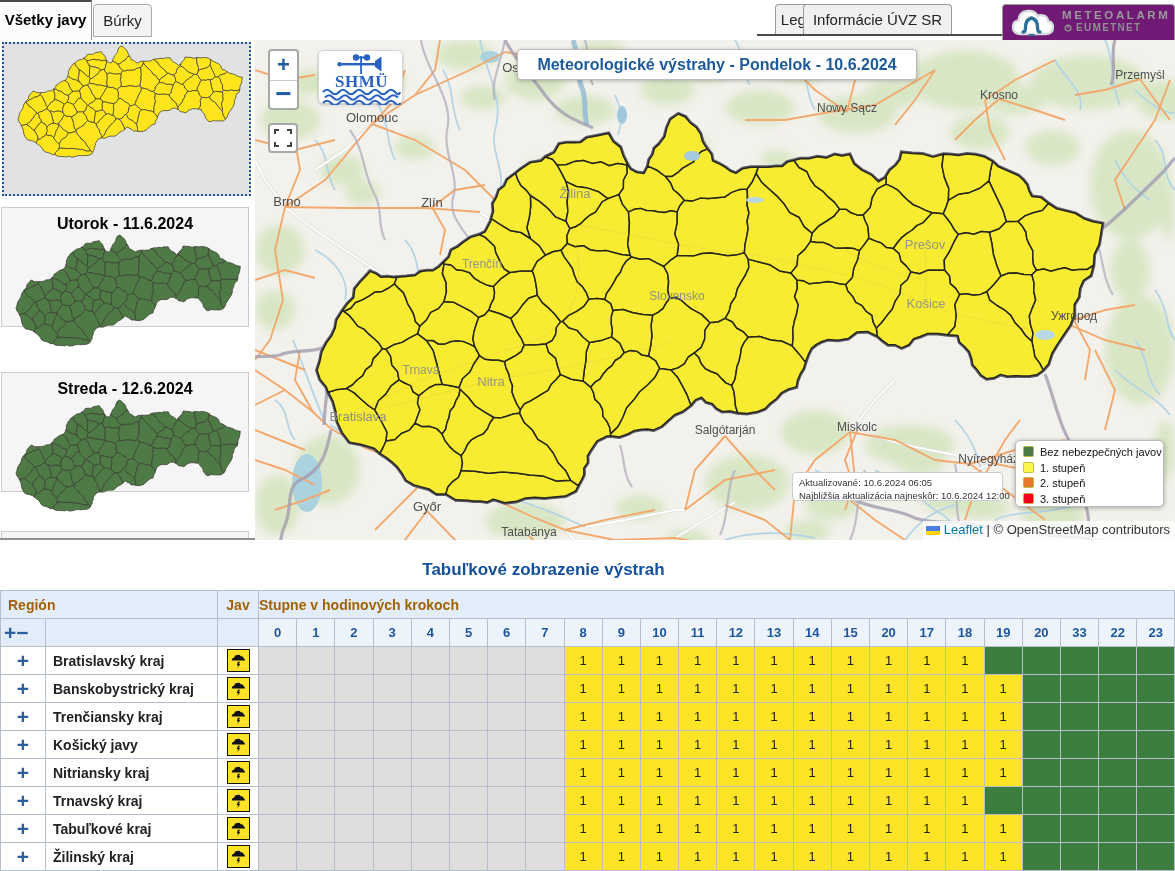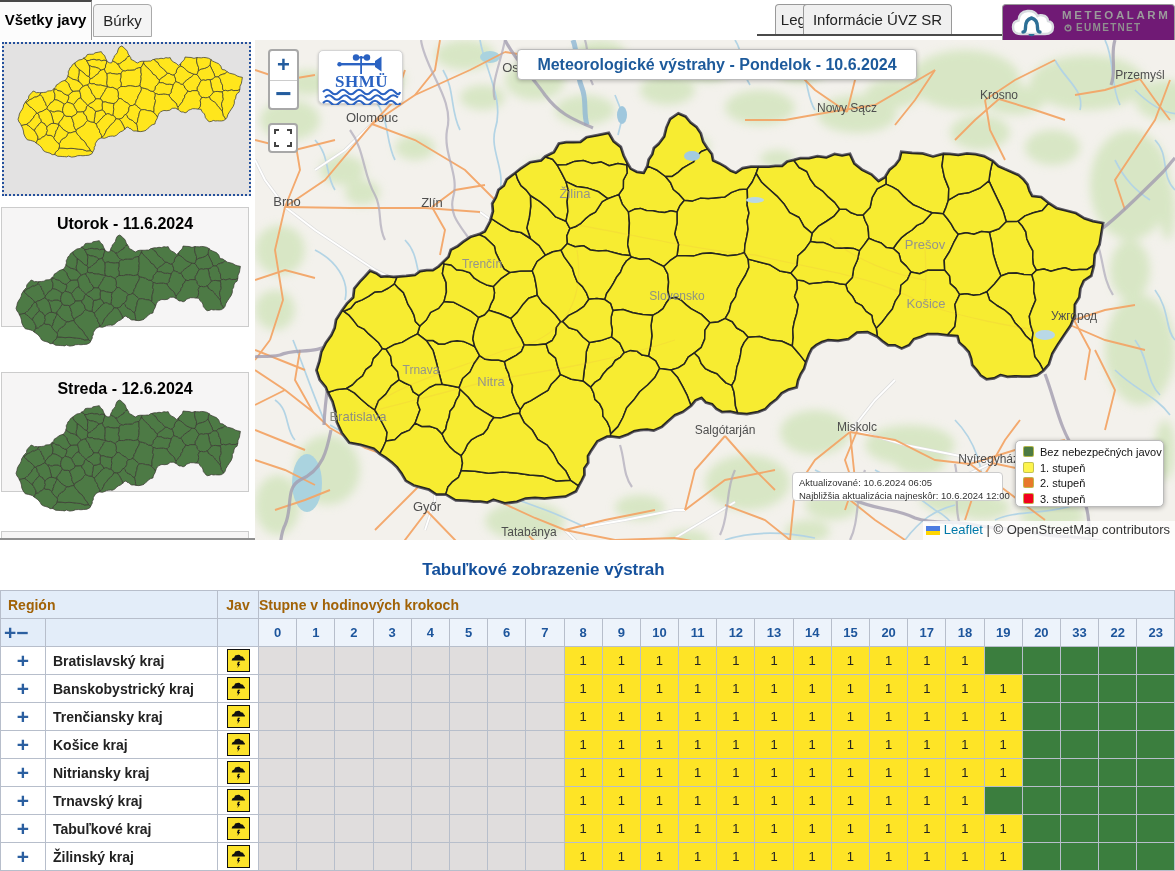--- a/index.html
+++ b/index.html
@@ -606,21 +606,21 @@
         <td class="yel">1</td>
         <td class="yel">1</td>
         <td class="yel">1</td>
         <td class="grn"></td>
         <td class="grn"></td>
         <td class="grn"></td>
         <td class="grn"></td>
       </tr>
 <tr>
         <td class="pl">+</td>
-        <td class="rn">Košice kraj</td>
+        <td class="rn">Košický javy</td>
         <td class="jav">
           <svg width="23" height="23" viewBox="0 0 23 23" style="display:block;margin:0 auto;background:#fce32a;border:1.5px solid #111">
             <g fill="#111">
               <path d="M4 11.5 Q4 8.6 6.8 8.1 Q7.3 5.6 10 5.6 Q12.6 4.7 14 6.8 Q16.9 6.6 17.4 9.2 Q19 9.8 18.5 11.5 Z"></path>
               <path d="M10.8 13 L13.2 13 L11.9 15.4 L13.4 15.4 L10.3 19.6 L11.1 16.6 L9.7 16.6 Z"></path>
             </g>
           </svg>
         </td>
         <td class="gray"></td>
         <td class="gray"></td>

